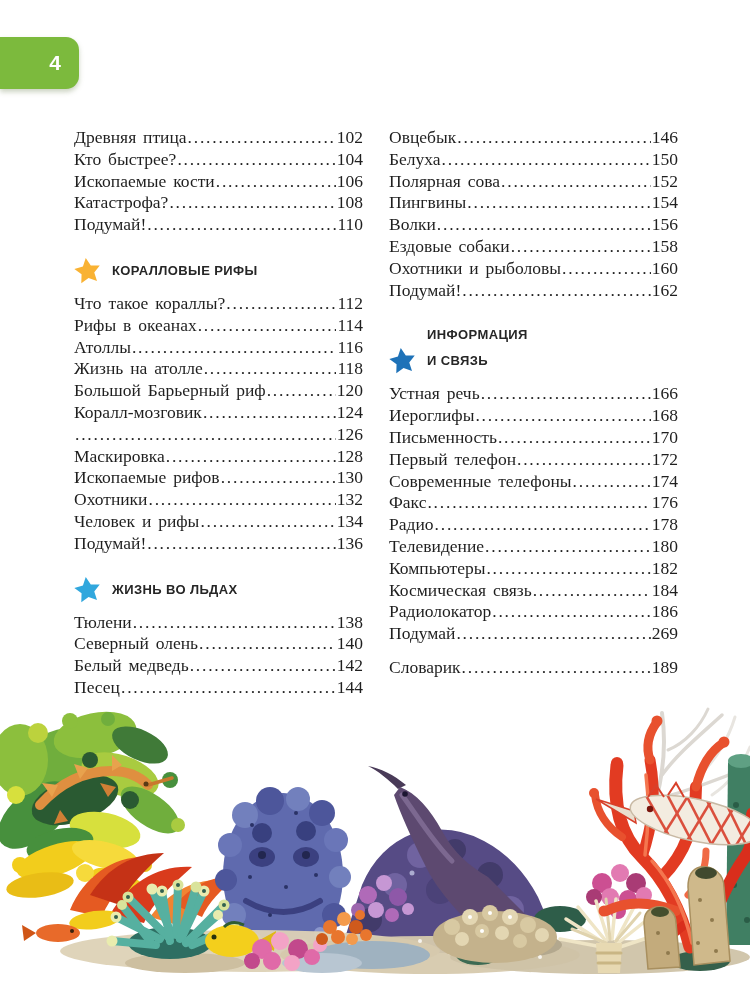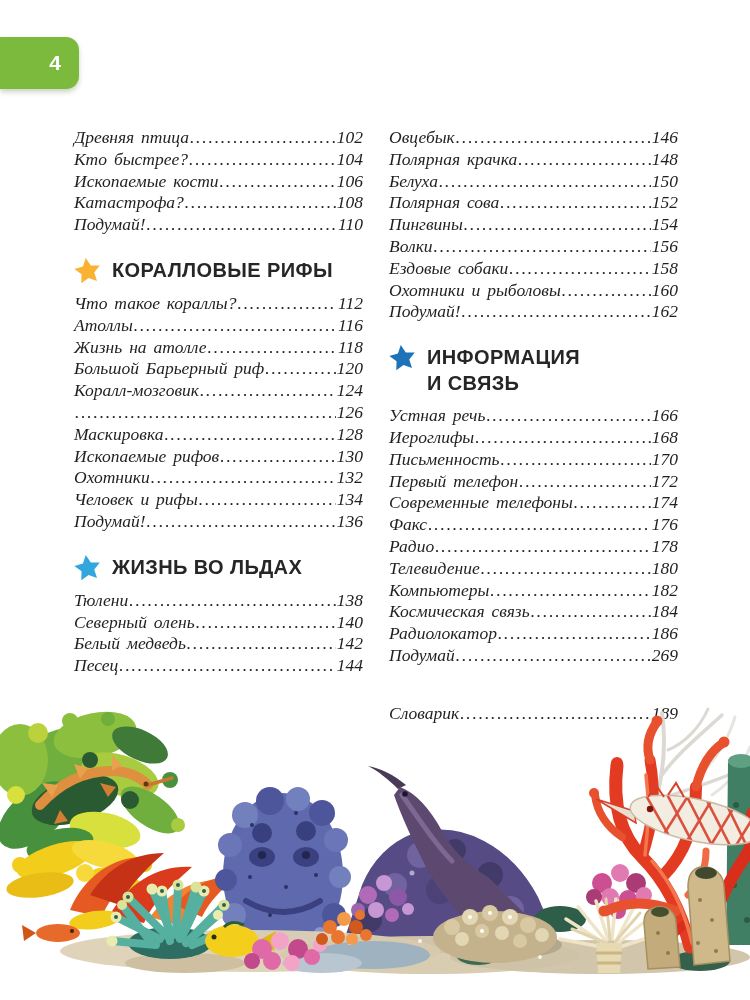--- a/index.html
+++ b/index.html
@@ -12,32 +12,32 @@
          background:#7cba3d; border-radius:0 13px 13px 0;
          box-shadow:0 3px 5px rgba(110,130,80,.35); }
   .tab .num { position:absolute; right:18px; top:50%; transform:translateY(-50%);
          color:#fff; font:bold 21px "Liberation Sans", sans-serif; }
 
   
   .col { position:absolute; top:127px; width:289px; }
   .col0 { left:74px; } .col1 { left:389px; }
 
   .toc-row { display:flex; align-items:baseline; font-size:17.5px; line-height:21.8px;
-             word-spacing:2.5px;font-style:italic; }
+             word-spacing:2.5px; }
   .tt { white-space:pre; }
   .ld { flex:1; overflow:hidden; white-space:nowrap; margin:0 1px; min-width:10px; }
   .ld::after { content:"......................................................................";
                letter-spacing:1.8px; }
   .pg { white-space:pre;text-align:center; }
 
   .sec { }
-  .sec.gap { margin-top:36px; }
-  .sec-header { display:flex; align-items:flex-start; gap:11px; margin:21px 0 9px 0;
+  .sec.gap { margin-top:12px; }
+  .sec-header { display:flex; align-items:flex-end; gap:11px; margin:21px 0 9px 0;
                 font-family:"Liberation Sans", sans-serif; font-weight:bold;
-                font-size:20px; line-height:26px; color:#262626; letter-spacing:.4px; }
+                font-size:13px; line-height:26px; color:#262626; letter-spacing:.4px; }
   .sec-header .star { width:27px; height:27px; flex:0 0 27px; margin-top:0; }
   .sec-label { white-space:pre-line; }
 
   
   .illu { position:absolute; left:0; top:705px; width:750px; height:270px; }
 </style>
 </head>
 <body>
 
 <div class="page">
@@ -80,20 +80,25 @@
             <polygon transform="rotate(-8 16 16)" points="16,1 20.7,10.6 31.2,12.1 23.6,19.5 25.4,30 16,25 6.6,30 8.4,19.5 0.8,12.1 11.3,10.6" fill="#f9b233"></polygon>
           </svg>
           <span class="sec-label">КОРАЛЛОВЫЕ РИФЫ</span>
         </div>
         <div class="toc-row">
           <span class="tt">Что такое кораллы?</span>
           <span class="ld"></span>
           <span class="pg">112</span>
         </div>
         <div class="toc-row">
+          <span class="tt">Рифы в океанах</span>
+          <span class="ld"></span>
+          <span class="pg">114</span>
+        </div>
+        <div class="toc-row">
           <span class="tt">Атоллы</span>
           <span class="ld"></span>
           <span class="pg">116</span>
         </div>
         <div class="toc-row">
           <span class="tt">Жизнь на атолле</span>
           <span class="ld"></span>
           <span class="pg">118</span>
         </div>
         <div class="toc-row">
@@ -164,25 +169,20 @@
           <span class="pg">144</span>
         </div>
       </div>
     </div>
   <div class="col col1">
       <div class="sec">
         <div class="toc-row">
           <span class="tt">Овцебык</span>
           <span class="ld"></span>
           <span class="pg">146</span>
-        </div>
-        <div class="toc-row">
-          <span class="tt">Полярная крачка</span>
-          <span class="ld"></span>
-          <span class="pg">148</span>
         </div>
         <div class="toc-row">
           <span class="tt">Белуха</span>
           <span class="ld"></span>
           <span class="pg">150</span>
         </div>
         <div class="toc-row">
           <span class="tt">Полярная сова</span>
           <span class="ld"></span>
           <span class="pg">152</span>

